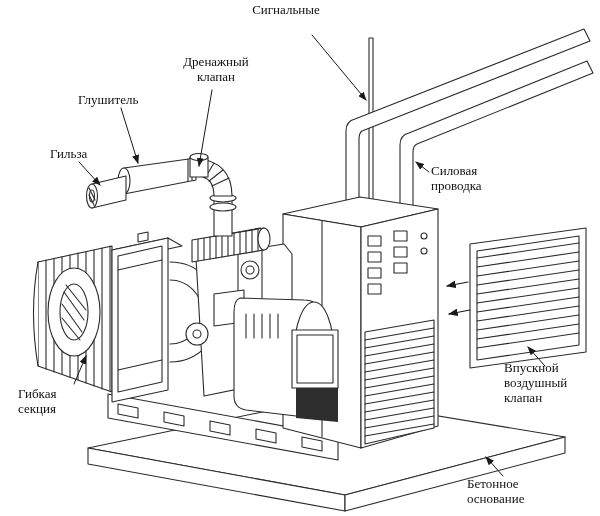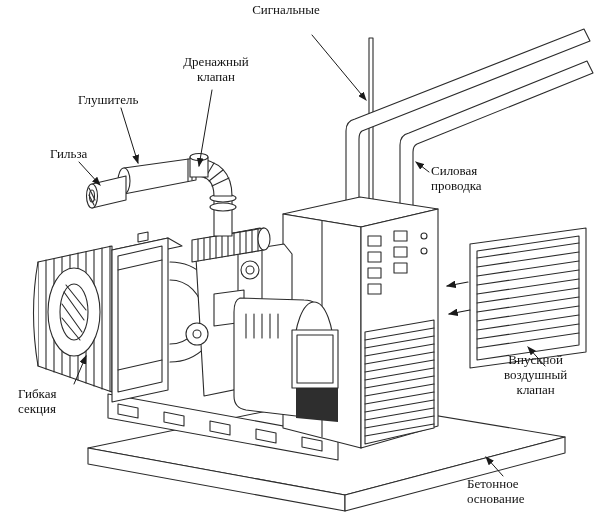--- a/index.html
+++ b/index.html
@@ -224,21 +224,21 @@
 
   <div class="label" style="left:50px;top:146px;">
     <div>Гильза</div>
   </div>
 
   <div class="label" style="left:431px;top:163px;">
     <div>Силовая</div>
     <div>проводка</div>
   </div>
 
-  <div class="label" style="left:504px;top:352px;text-align:center;">
+  <div class="label" style="left:504px;top:360px;">
     <div>Впускной</div>
     <div>воздушный</div>
     <div>клапан</div>
   </div>
 
   <div class="label" style="left:18px;top:386px;">
     <div>Гибкая</div>
     <div>секция</div>
   </div>
 

